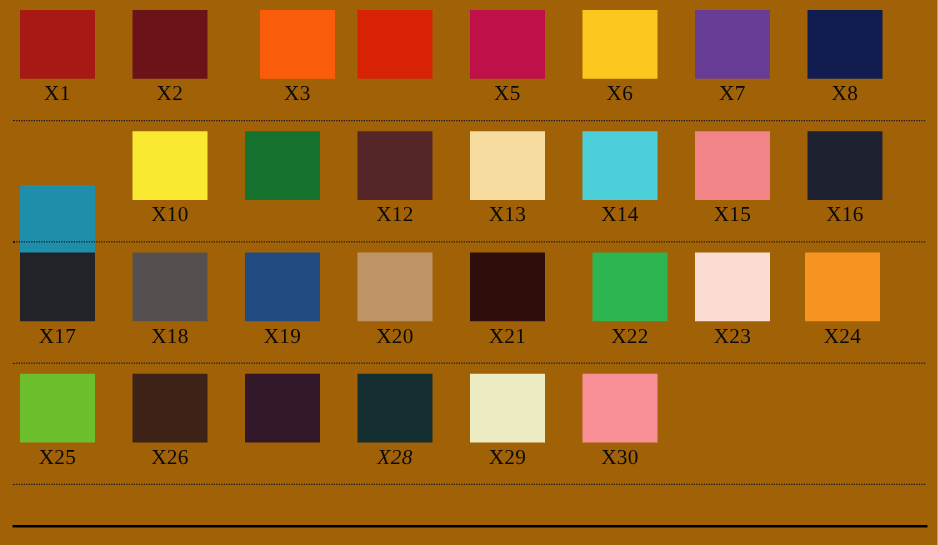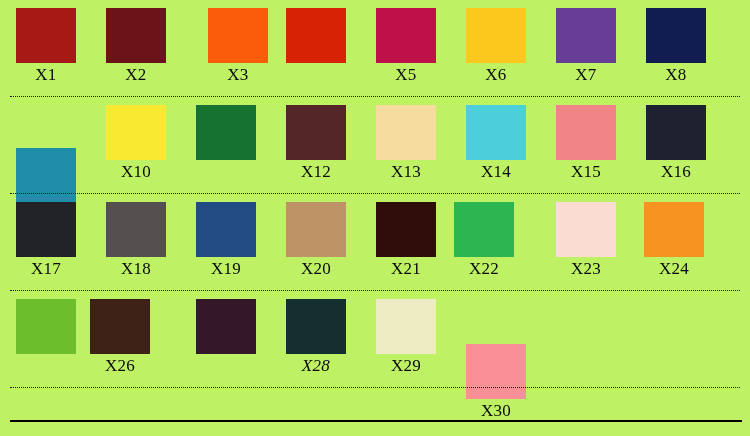--- a/index.html
+++ b/index.html
@@ -13,21 +13,21 @@
     height: 436px;
     overflow: hidden;
     font-family: "Liberation Serif", "DejaVu Serif", serif;
     color: #000000;
   }
 
   #palette-sheet {
     position: relative;
     width: 750px;
     height: 436px;
-    background: #bef264;
+    background: #a16207;
     box-sizing: border-box;
   }
 
   .swatch-row {
     position: relative;
     height: 97px;
     width: 750px;
   }
 
   .row-cells {
@@ -173,56 +173,57 @@
             <div class="swatch-label">X19</div>
           </div>
           <div class="swatch-cell" style="left: 270px;">
             <div class="swatch-chip" style="background-color: rgb(190, 148, 103);"></div>
             <div class="swatch-label">X20</div>
           </div>
           <div class="swatch-cell" style="left: 360px;">
             <div class="swatch-chip" style="background-color: rgb(46, 13, 10);"></div>
             <div class="swatch-label">X21</div>
           </div>
-          <div class="swatch-cell" style="left: 438px;">
+          <div class="swatch-cell" style="left: 458px;">
             <div class="swatch-chip" style="background-color: rgb(44, 181, 81);"></div>
             <div class="swatch-label">X22</div>
           </div>
           <div class="swatch-cell" style="left: 540px;">
             <div class="swatch-chip" style="background-color: rgb(251, 220, 211);"></div>
             <div class="swatch-label">X23</div>
           </div>
           <div class="swatch-cell" style="left: 628px;">
             <div class="swatch-chip" style="background-color: rgb(247, 148, 33);"></div>
             <div class="swatch-label">X24</div>
           </div>
         </div>
         <div class="row-separator"></div>
       </div>
       <div class="swatch-row">
         <div class="row-cells">
           <div class="swatch-cell" style="left: 0px;">
             <div class="swatch-chip" style="background-color: rgb(108, 190, 44);"></div>
-          </div>
-          <div class="swatch-cell" style="left: 74px;">
+            <div class="swatch-label">X25</div>
+          </div>
+          <div class="swatch-cell" style="left: 90px;">
             <div class="swatch-chip" style="background-color: rgb(62, 33, 23);"></div>
             <div class="swatch-label">X26</div>
           </div>
           <div class="swatch-cell" style="left: 180px;">
             <div class="swatch-chip" style="background-color: rgb(51, 24, 42);"></div>
           </div>
           <div class="swatch-cell" style="left: 270px; font-style: italic;">
             <div class="swatch-chip" style="background-color: rgb(21, 47, 49);"></div>
             <div class="swatch-label">X28</div>
           </div>
           <div class="swatch-cell" style="left: 360px;">
             <div class="swatch-chip" style="background-color: rgb(237, 235, 194);"></div>
             <div class="swatch-label">X29</div>
           </div>
-          <div class="swatch-cell" style="left: 450px; margin-top: 45px;">
+          <div class="swatch-cell" style="left: 450px;">
             <div class="swatch-chip" style="background-color: rgb(249, 144, 151);"></div>
             <div class="swatch-label">X30</div>
           </div>
         </div>
         <div class="row-separator"></div>
       </div>
     </div>
   <div id="bottom-rule"></div>
 </div>
 

